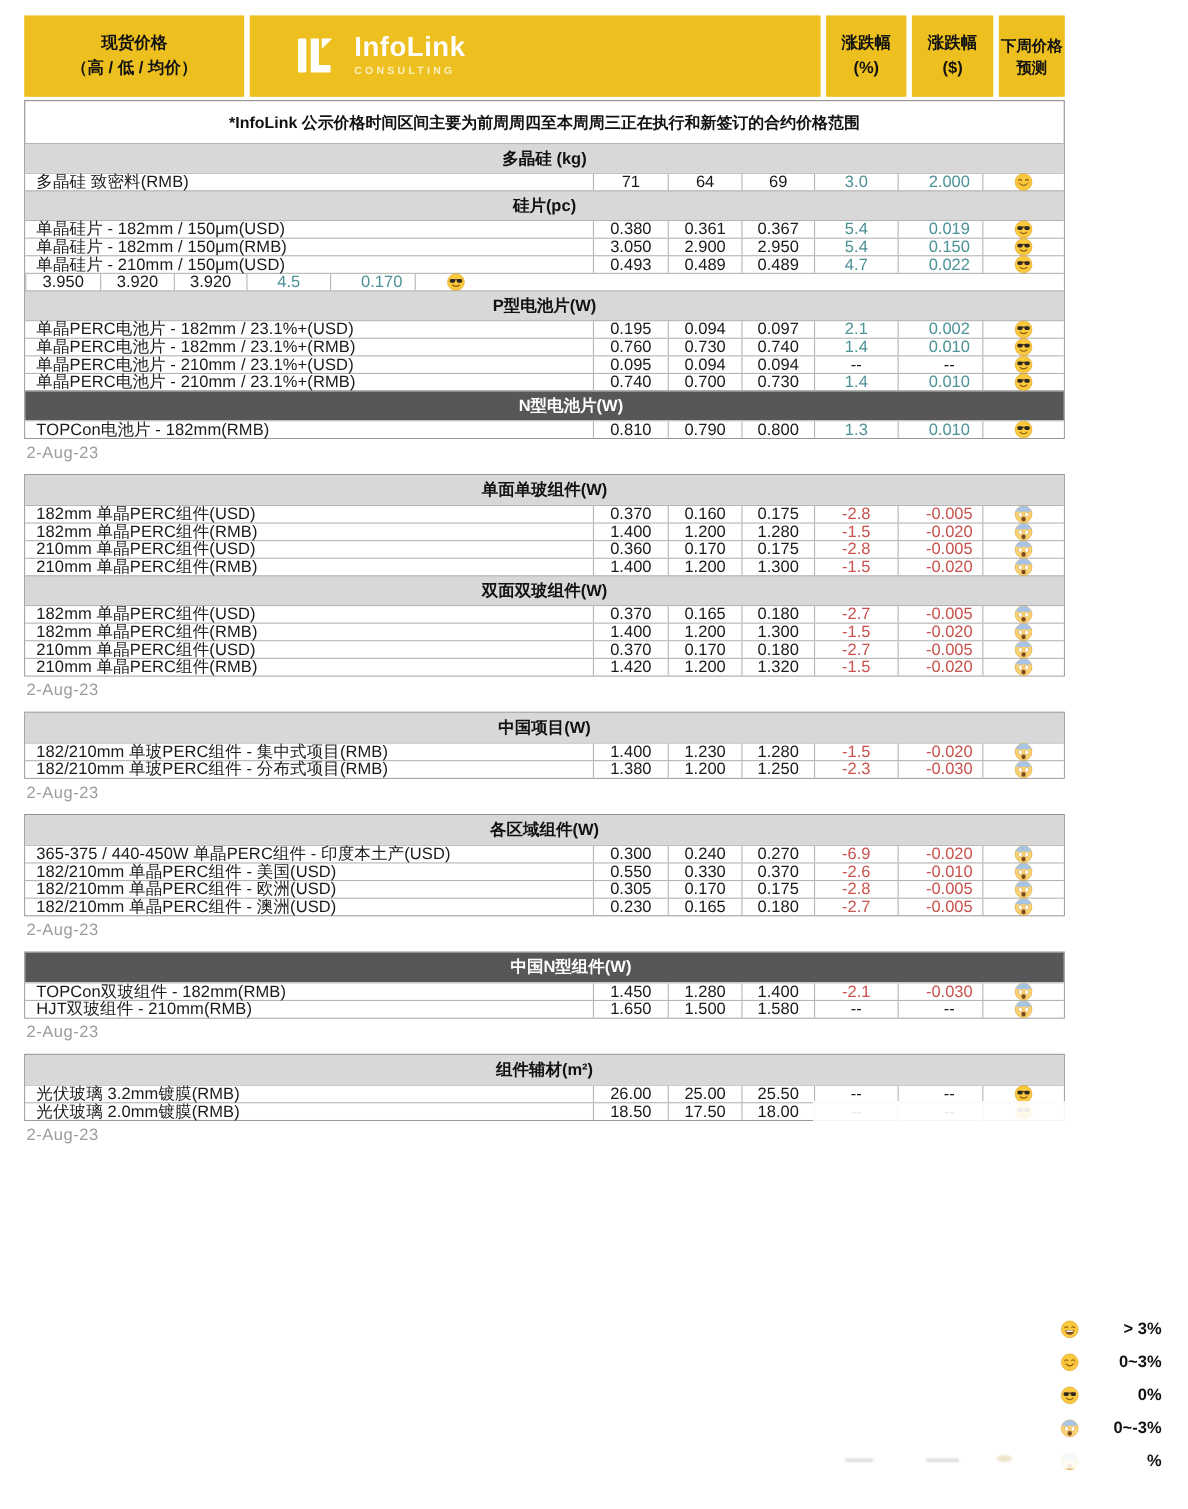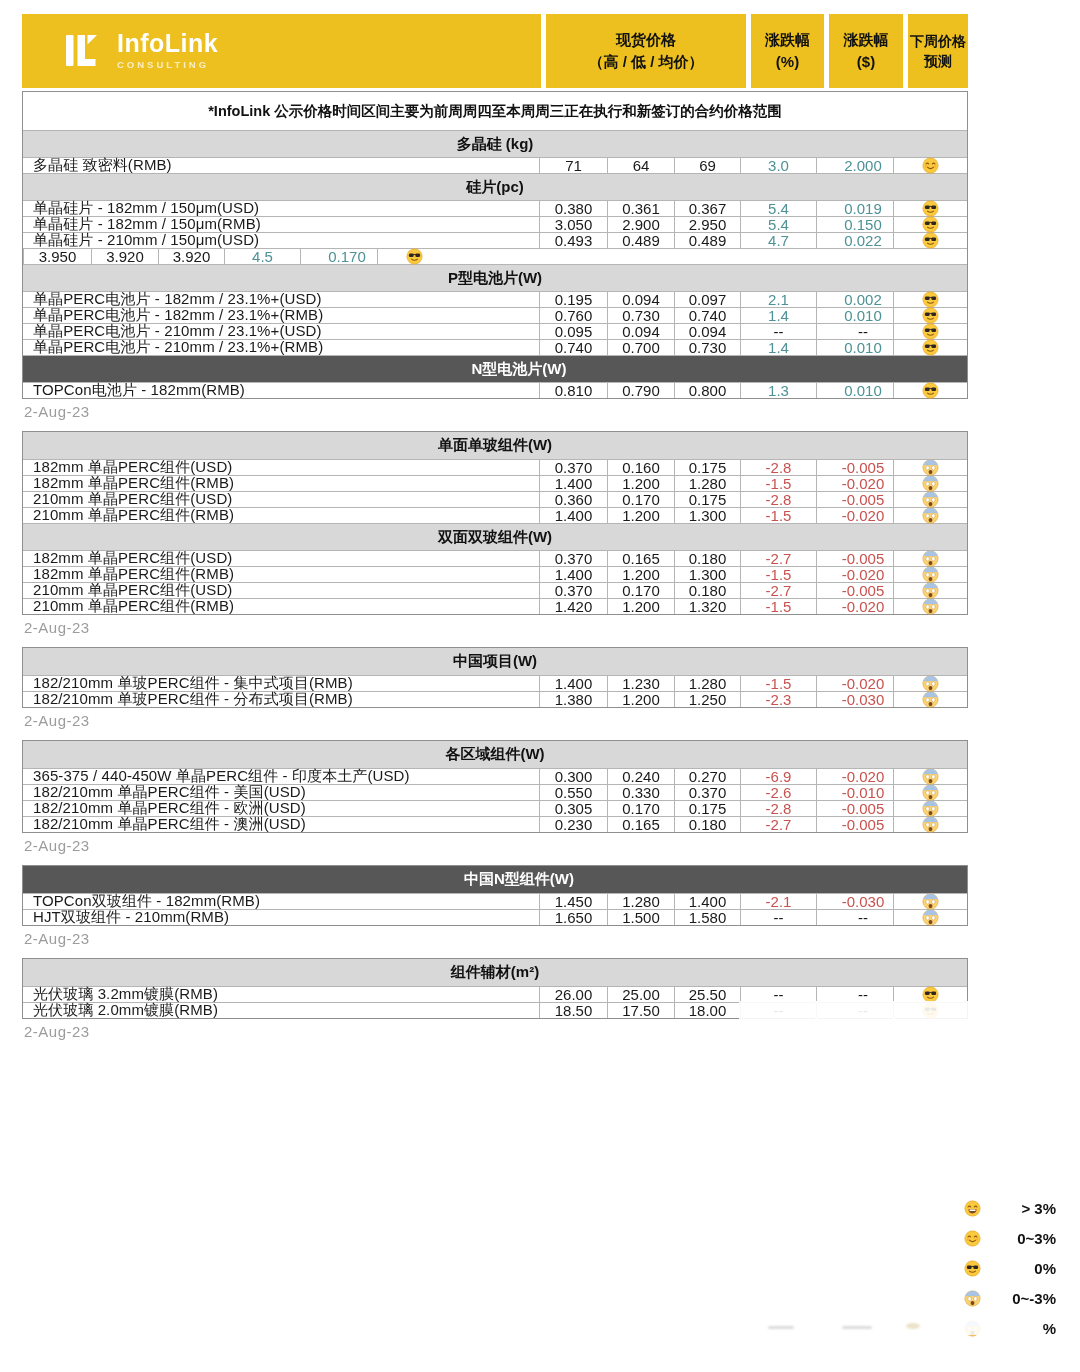--- a/index.html
+++ b/index.html
@@ -64,36 +64,36 @@
 
   
   .smudge{position:absolute;background:rgba(90,90,90,0.22);border-radius:2px;filter:blur(1px);}
 </style>
 </head>
 <body>
 
 <div class="page">
 
   <div class="header-band">
+    <div class="hcell spot">
+      <div>现货价格</div>
+      <div>（高 / 低 / 均价）</div>
+    </div>
     <div class="hcell logo">
       <span class="emo">
         <svg width="44" height="46" viewBox="0 0 44 46">
           <rect x="4" y="7" width="7.5" height="31" rx="1.2" fill="#fff"></rect>
           <path d="M15.5 7 h7.5 v24 h10.5 v7 h-18 z" fill="#fff"></path>
           <path d="M25.5 7 h9.5 l-9.5 9.5 z" fill="#fff"></path>
         </svg>
       </span>
       <span>
         <div class="brand-name">InfoLink</div>
         <div class="brand-sub">CONSULTING</div>
       </span>
-    </div>
-    <div class="hcell spot">
-      <div>现货价格</div>
-      <div>（高 / 低 / 均价）</div>
     </div>
     <div class="hcell pct">
       <div>涨跌幅</div>
       <div>(%)</div>
     </div>
     <div class="hcell usd">
       <div>涨跌幅</div>
       <div>($)</div>
     </div>
     <div class="hcell forecast">

